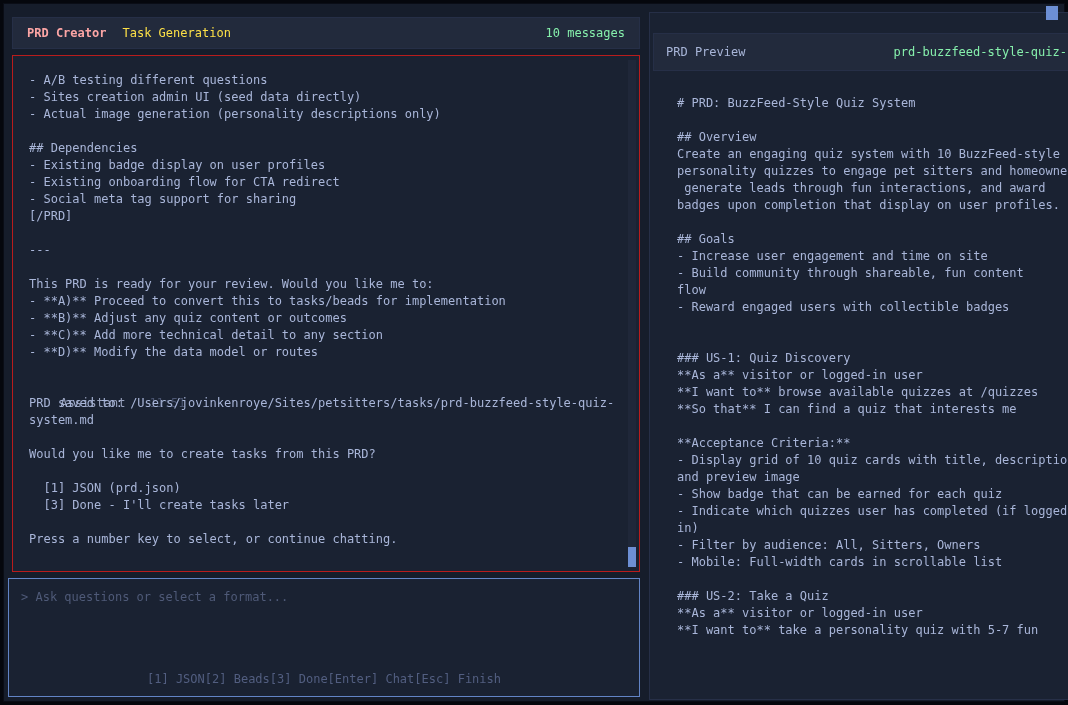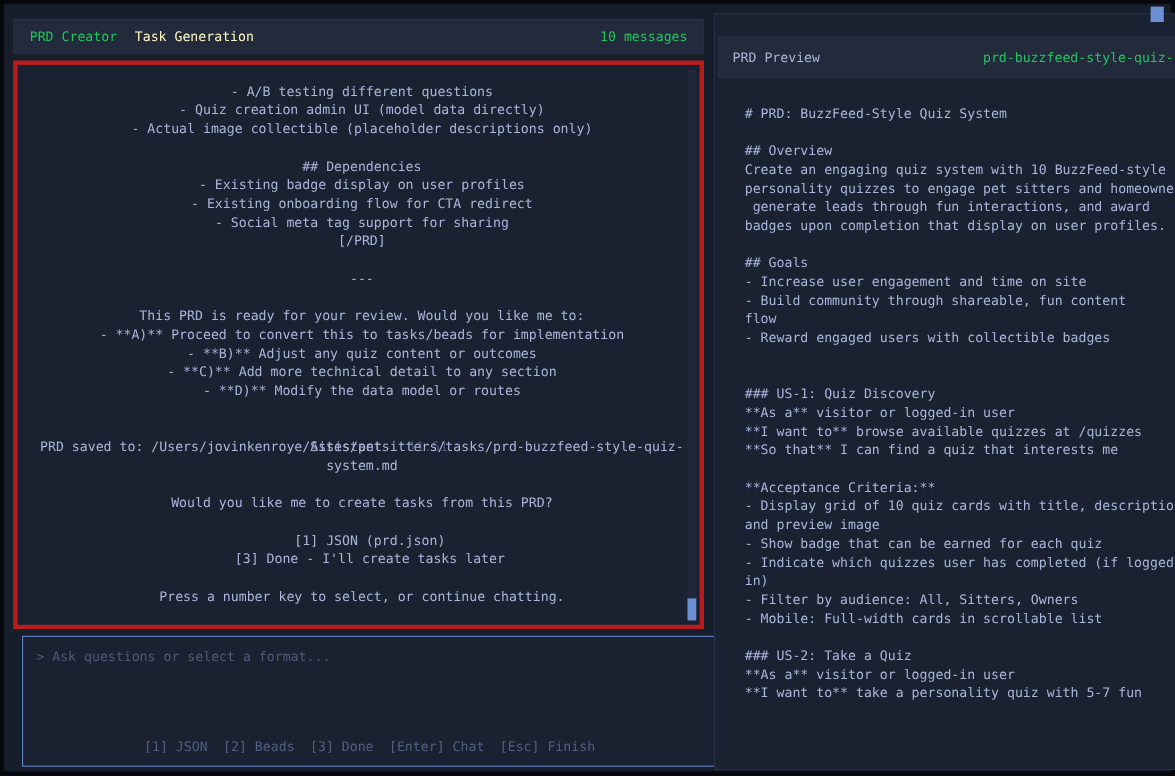--- a/index.html
+++ b/index.html
@@ -9,67 +9,66 @@
     font-family: "DejaVu Sans Mono", "Liberation Mono", monospace;
     font-size: 12px;
     color: #a9b6d9;
     overflow: hidden;
   }
   .app {
     position: absolute; left: 3px; top: 3px; right: 3px; bottom: 3px;
     background: #161d2b;
     border: 1px solid #0a0d16;
   }
-  .dim { color: #22c55e; }
-  .bright { color: #22c55e; font-weight: normal; }
+  .dim { color: #86efac; }
+  .bright { color: #fca5a5; font-weight: bold; }
 
   
   .left-header {
     position: absolute; left: 8px; top: 13px; width: 628px; height: 32px;
     background: #222a3c; border: 1px solid #262f47;
     display: flex; align-items: center; padding: 0 14px;
     white-space: pre;
   }
-  .left-header .tab-inactive { margin-left: 16px; color: #fef9c3; }
+  .left-header .tab-inactive { margin-left: 16px; color: #fde047; }
   .left-header .spacer { flex: 1; }
 
   .messages {
     position: absolute; left: 8px; top: 51px; width: 628px; height: 517px;
-    background: #1a2232; border: 4px solid #b91c1c;
+    background: #1a2232; border: 1px solid #b91c1c;
     padding: 16px 10px 0 2px;
     overflow: hidden;
-    text-align: center;
   }
   .msg-line, .line {
     height: 17px; line-height: 17px; white-space: pre; overflow: hidden;
   }
   .messages .line { padding-left: 14px; }
   .assistant-row { height: 17px; line-height: 17px; white-space: pre; padding-left: 2px; }
   .assistant-name { color: #99a3bf; }
   .assistant-time { color: #4b5571; margin-left: 24px; }
 
   .msg-scroll-track {
     position: absolute; right: 3px; top: 4px; bottom: 4px; width: 8px;
     background: #1f2739;
   }
   .msg-scroll-thumb {
     position: absolute; right: 0; bottom: 0; width: 8px; height: 20px;
     background: #6d8fd4;
   }
 
   .input-box {
-    position: absolute; left: 16px; top: 574px; width: 632px; height: 119px;
+    position: absolute; left: 4px; top: 574px; width: 632px; height: 119px;
     background: #1a2232; border: 1px solid #6284c6;
     padding: 10px 12px 8px 12px;
     display: flex; flex-direction: column;
   }
   .input-placeholder { color: #4f5a78; height: 17px; line-height: 17px; white-space: pre; }
   .hotkeys {
     margin-top: auto;
-    display: flex; justify-content: center; gap: 14px;
+    display: flex; justify-content: center; gap: 0;
     color: #525e80; height: 17px; line-height: 17px; white-space: pre;
   }
 
   
   .right-panel {
     position: absolute; left: 645px; top: 8px; width: 500px; height: 688px;
     background: #1a2232; border: 1px solid #262f47;
   }
   .right-header {
     position: absolute; left: 3px; top: 20px; right: 3px; height: 38px;
@@ -103,22 +102,22 @@
   <div class="left-header">
     <span class="bright">PRD Creator</span>
     <span class="tab-inactive">Task Generation</span>
     <span class="spacer"></span>
     <span class="dim">10 messages</span>
   </div>
 
   <div class="messages">
     <div>
         <div class="line">- A/B testing different questions</div>
-        <div class="line">- Quiz creation admin UI (model data directly)</div>
-        <div class="line">- Actual image collectible (placeholder descriptions only)</div>
+        <div class="line">- Sites creation admin UI (seed data directly)</div>
+        <div class="line">- Actual image generation (personality descriptions only)</div>
         <div class="line">&nbsp;</div>
         <div class="line">## Dependencies</div>
         <div class="line">- Existing badge display on user profiles</div>
         <div class="line">- Existing onboarding flow for CTA redirect</div>
         <div class="line">- Social meta tag support for sharing</div>
         <div class="line">[/PRD]</div>
         <div class="line">&nbsp;</div>
         <div class="line">---</div>
         <div class="line">&nbsp;</div>
         <div class="line">This PRD is ready for your review. Would you like me to:</div>

